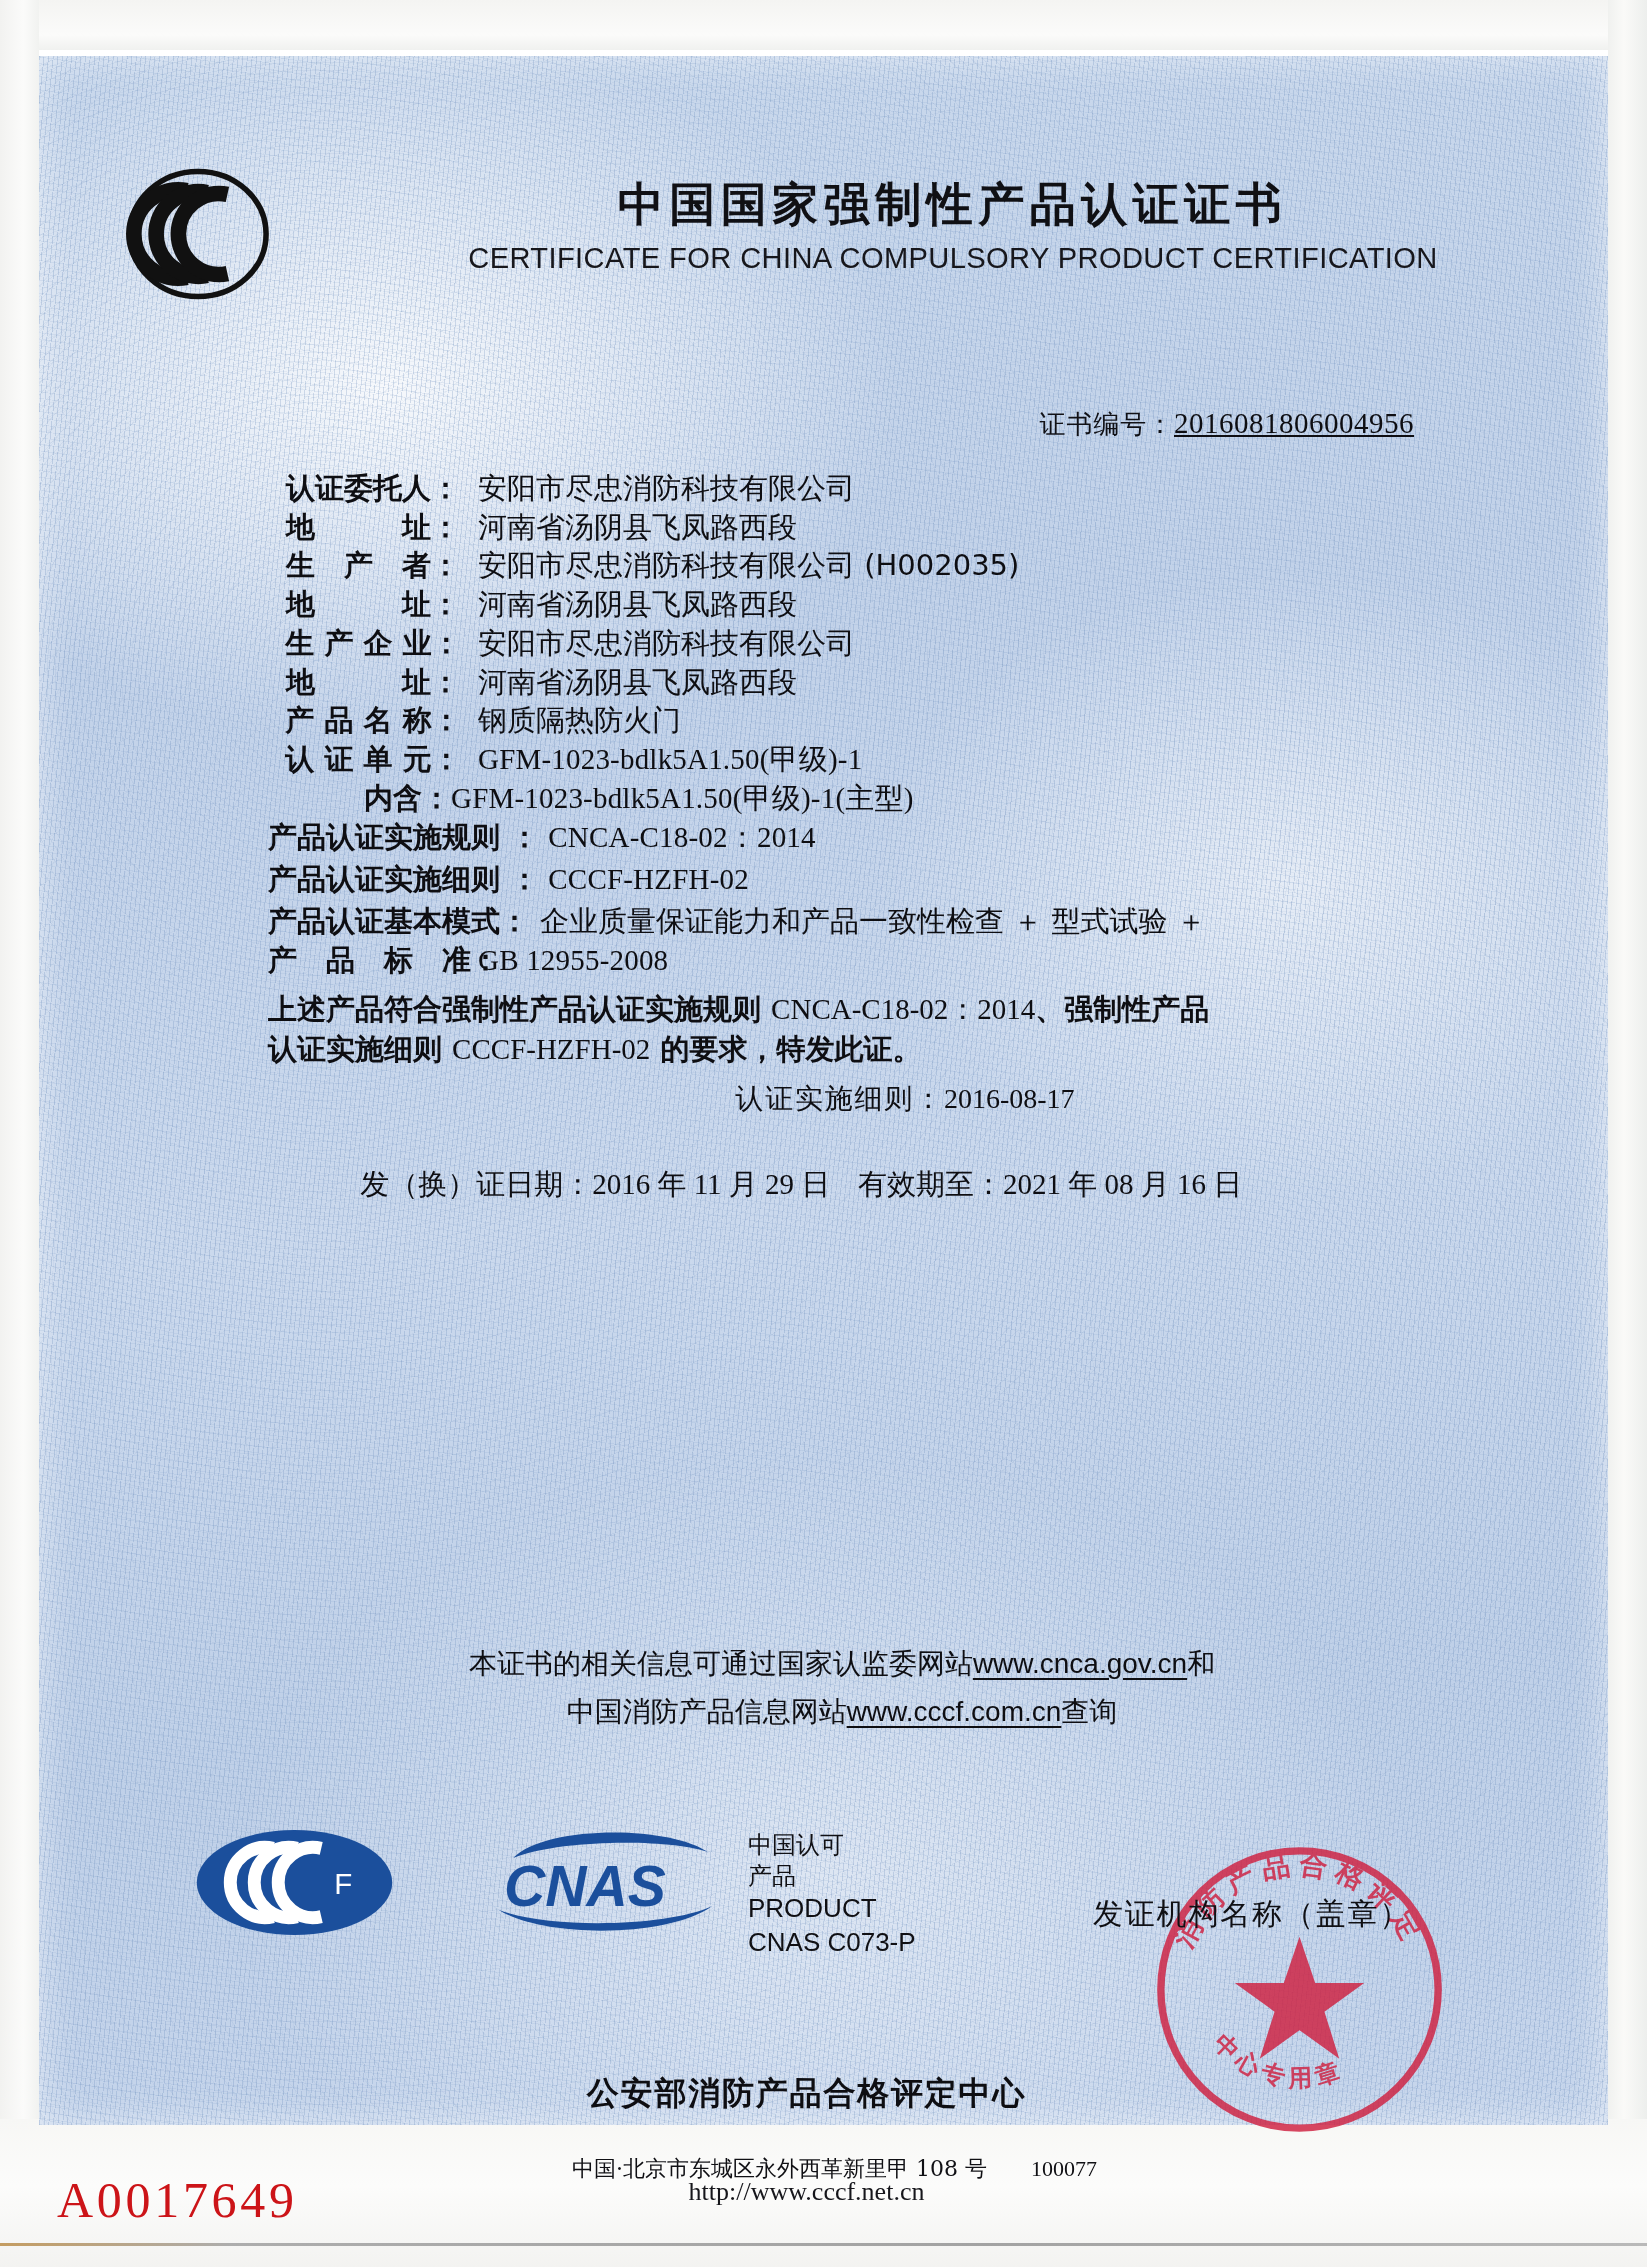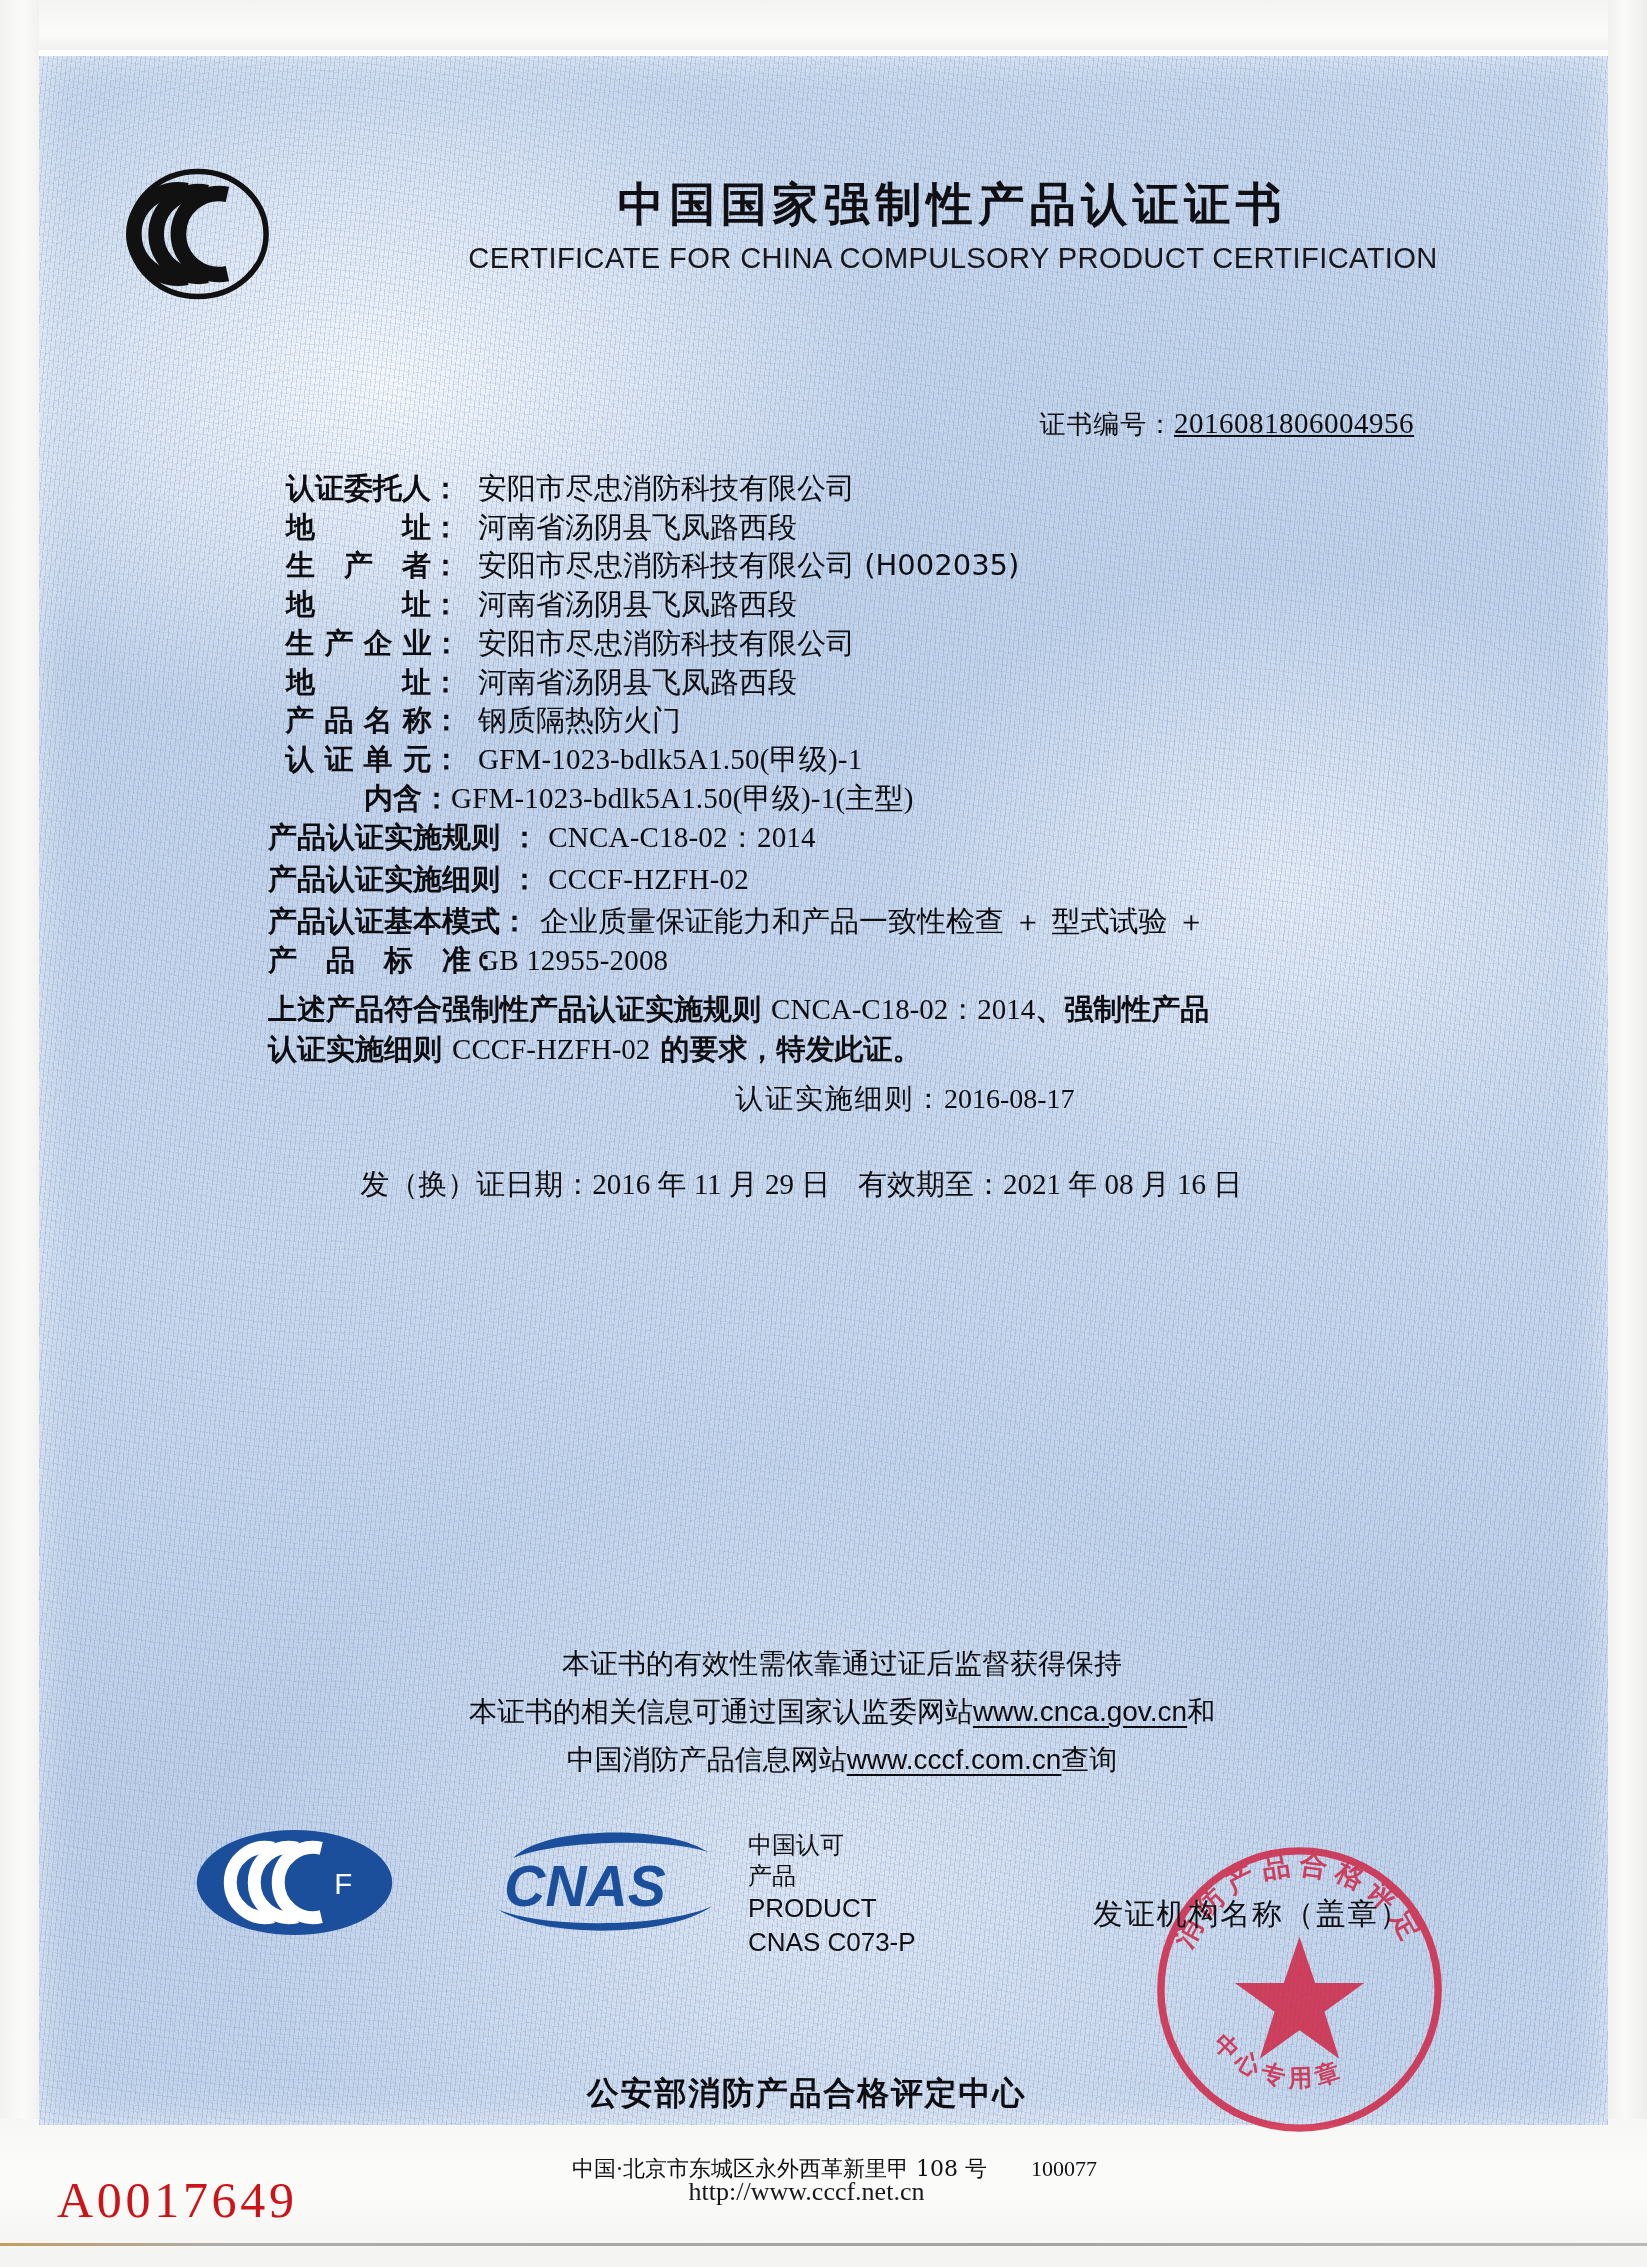--- a/index.html
+++ b/index.html
@@ -433,21 +433,20 @@
           <span>认证实施细则：</span><span class="d">2016-08-17</span>
         </div>
 
         <div class="date-line">
           <span>发（换）证日期：</span><span class="num">2016 年 11 月 29 日</span><span>   </span><span>有效期至：</span><span class="num">2021 年 08 月 16 日</span>
         </div>
 
       </div>
 
       <div class="notes">
-        <div>本证书的有效性需依靠通过证后监督获得保持</div>
         <div>
           <span>本证书的相关信息可通过国家认监委网站</span><span class="url">www.cnca.gov.cn</span><span>和</span>
         </div>
         <div>
           <span>中国消防产品信息网站</span><span class="url">www.cccf.com.cn</span><span>查询</span>
         </div>
       </div>
 
       <div class="cccf-badge">
         <svg viewBox="0 0 218 118" width="201" height="109">

